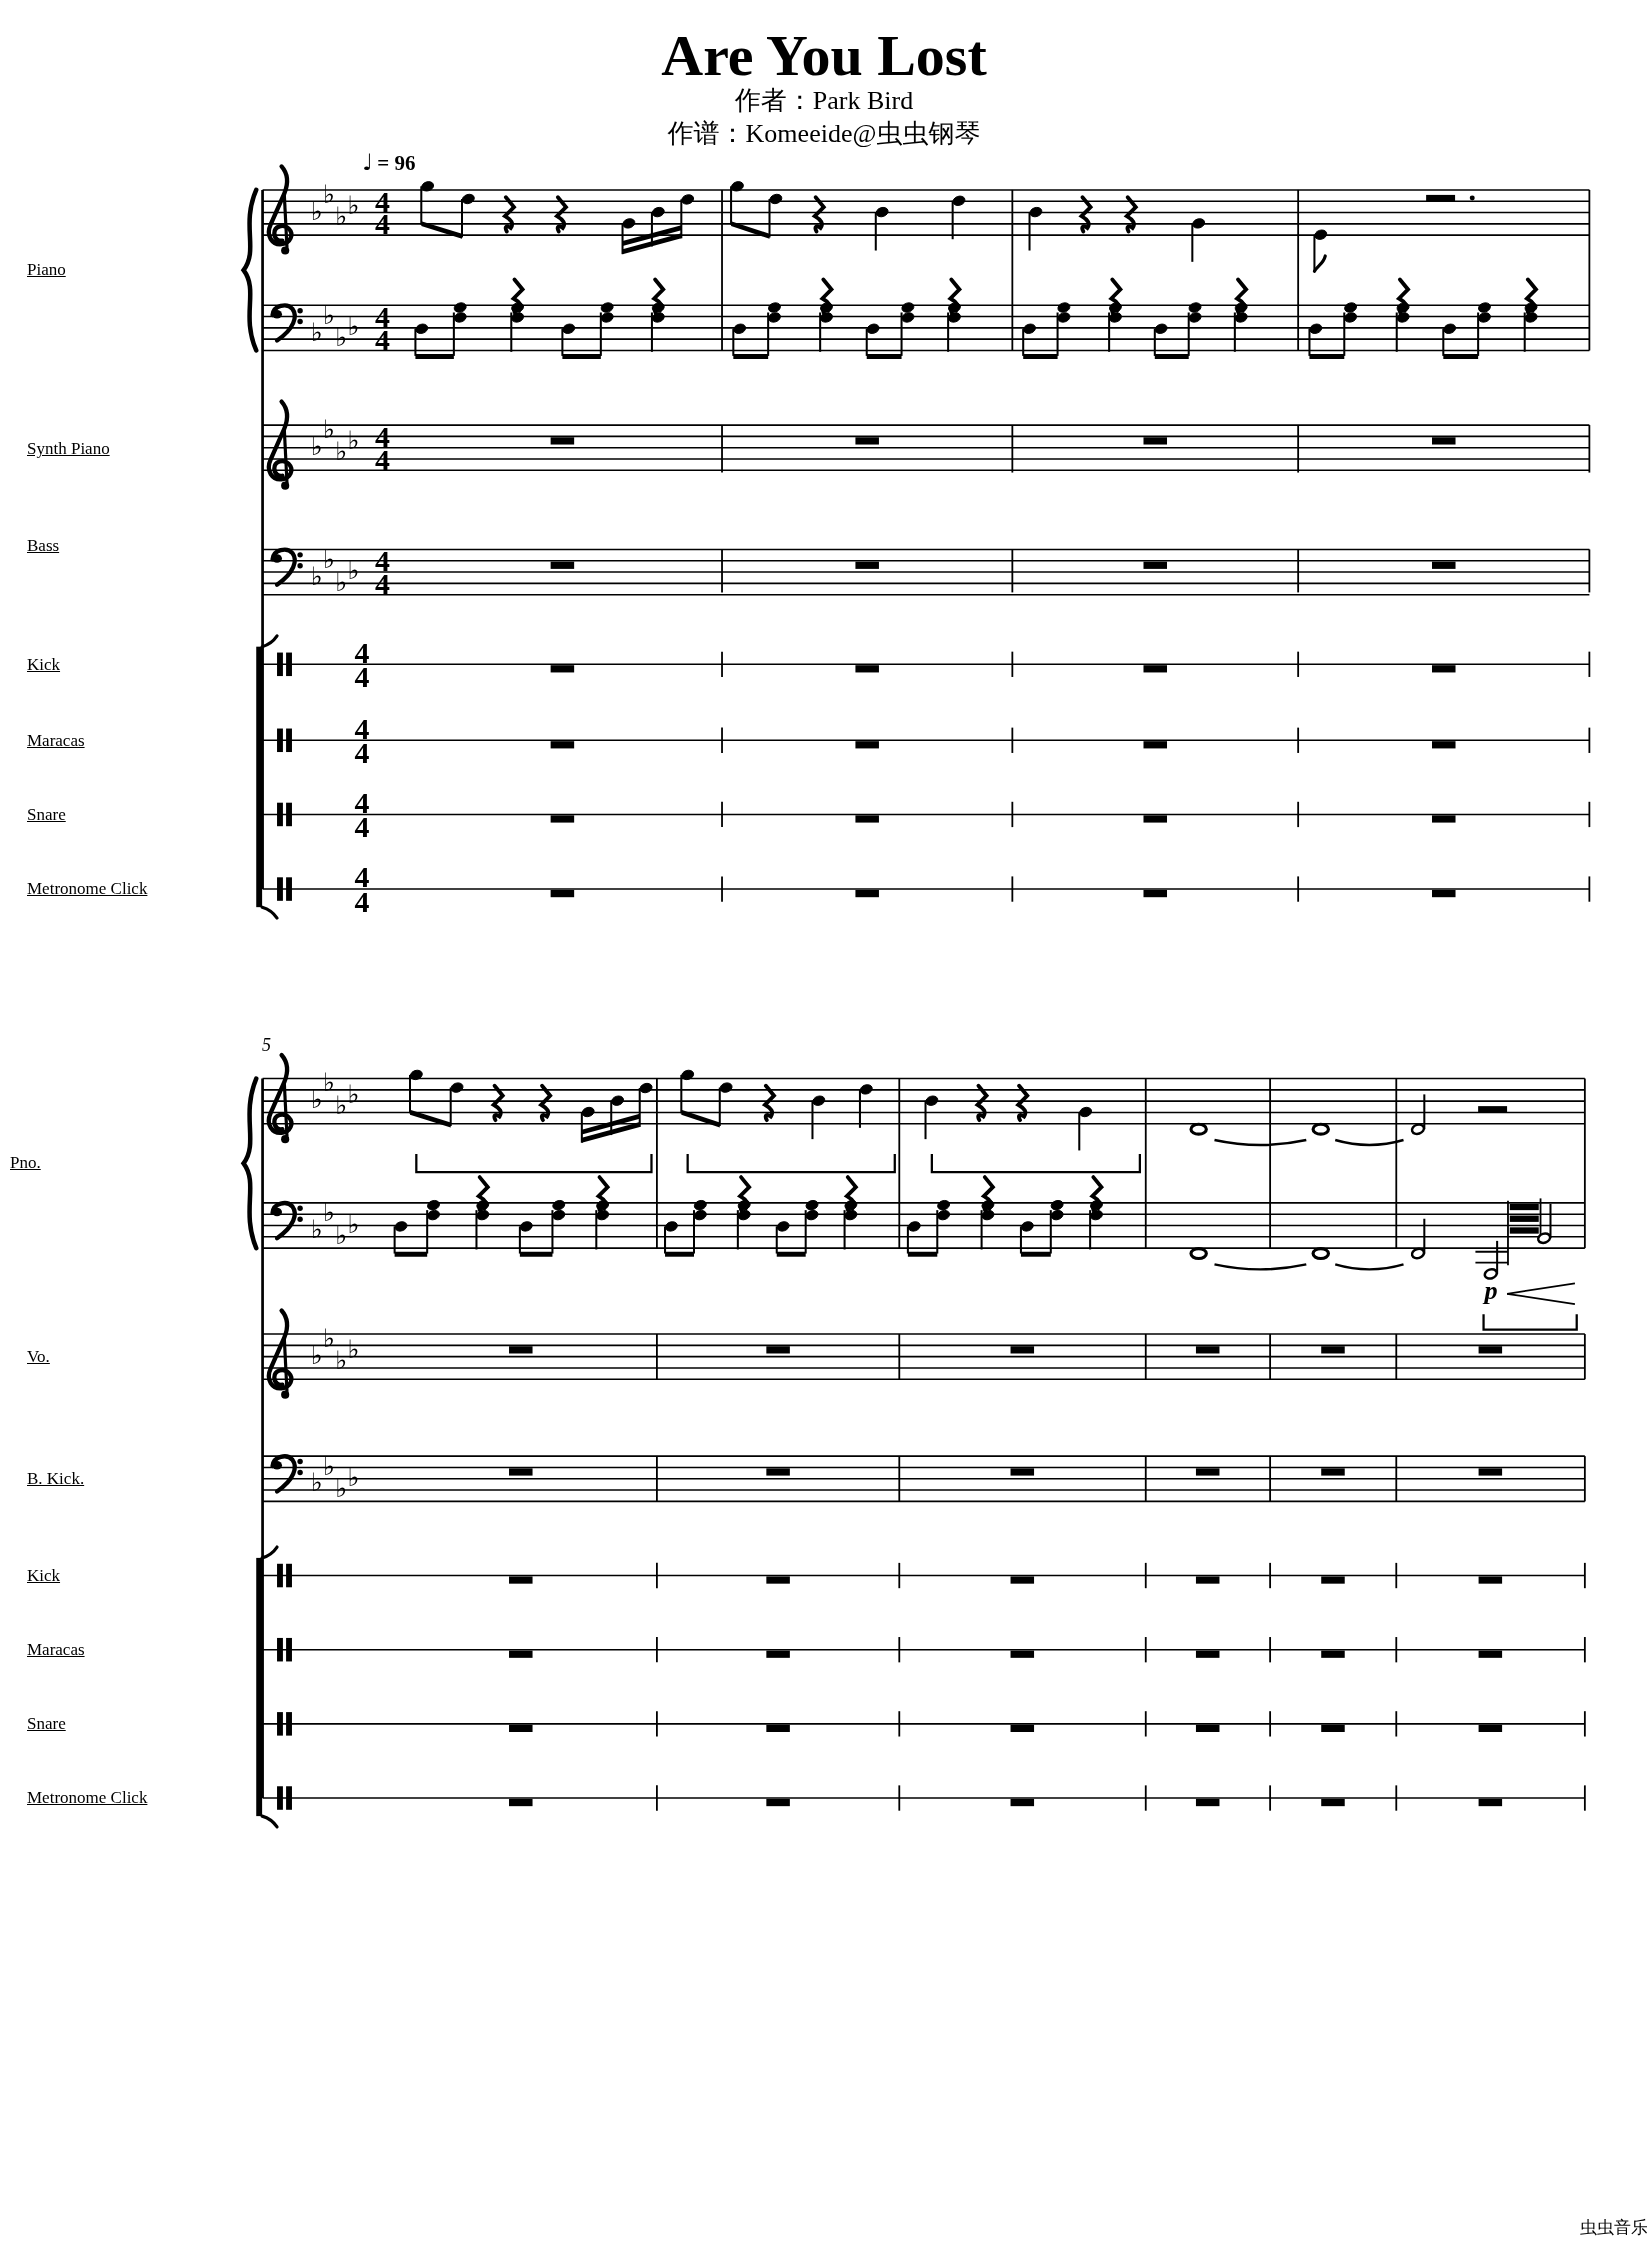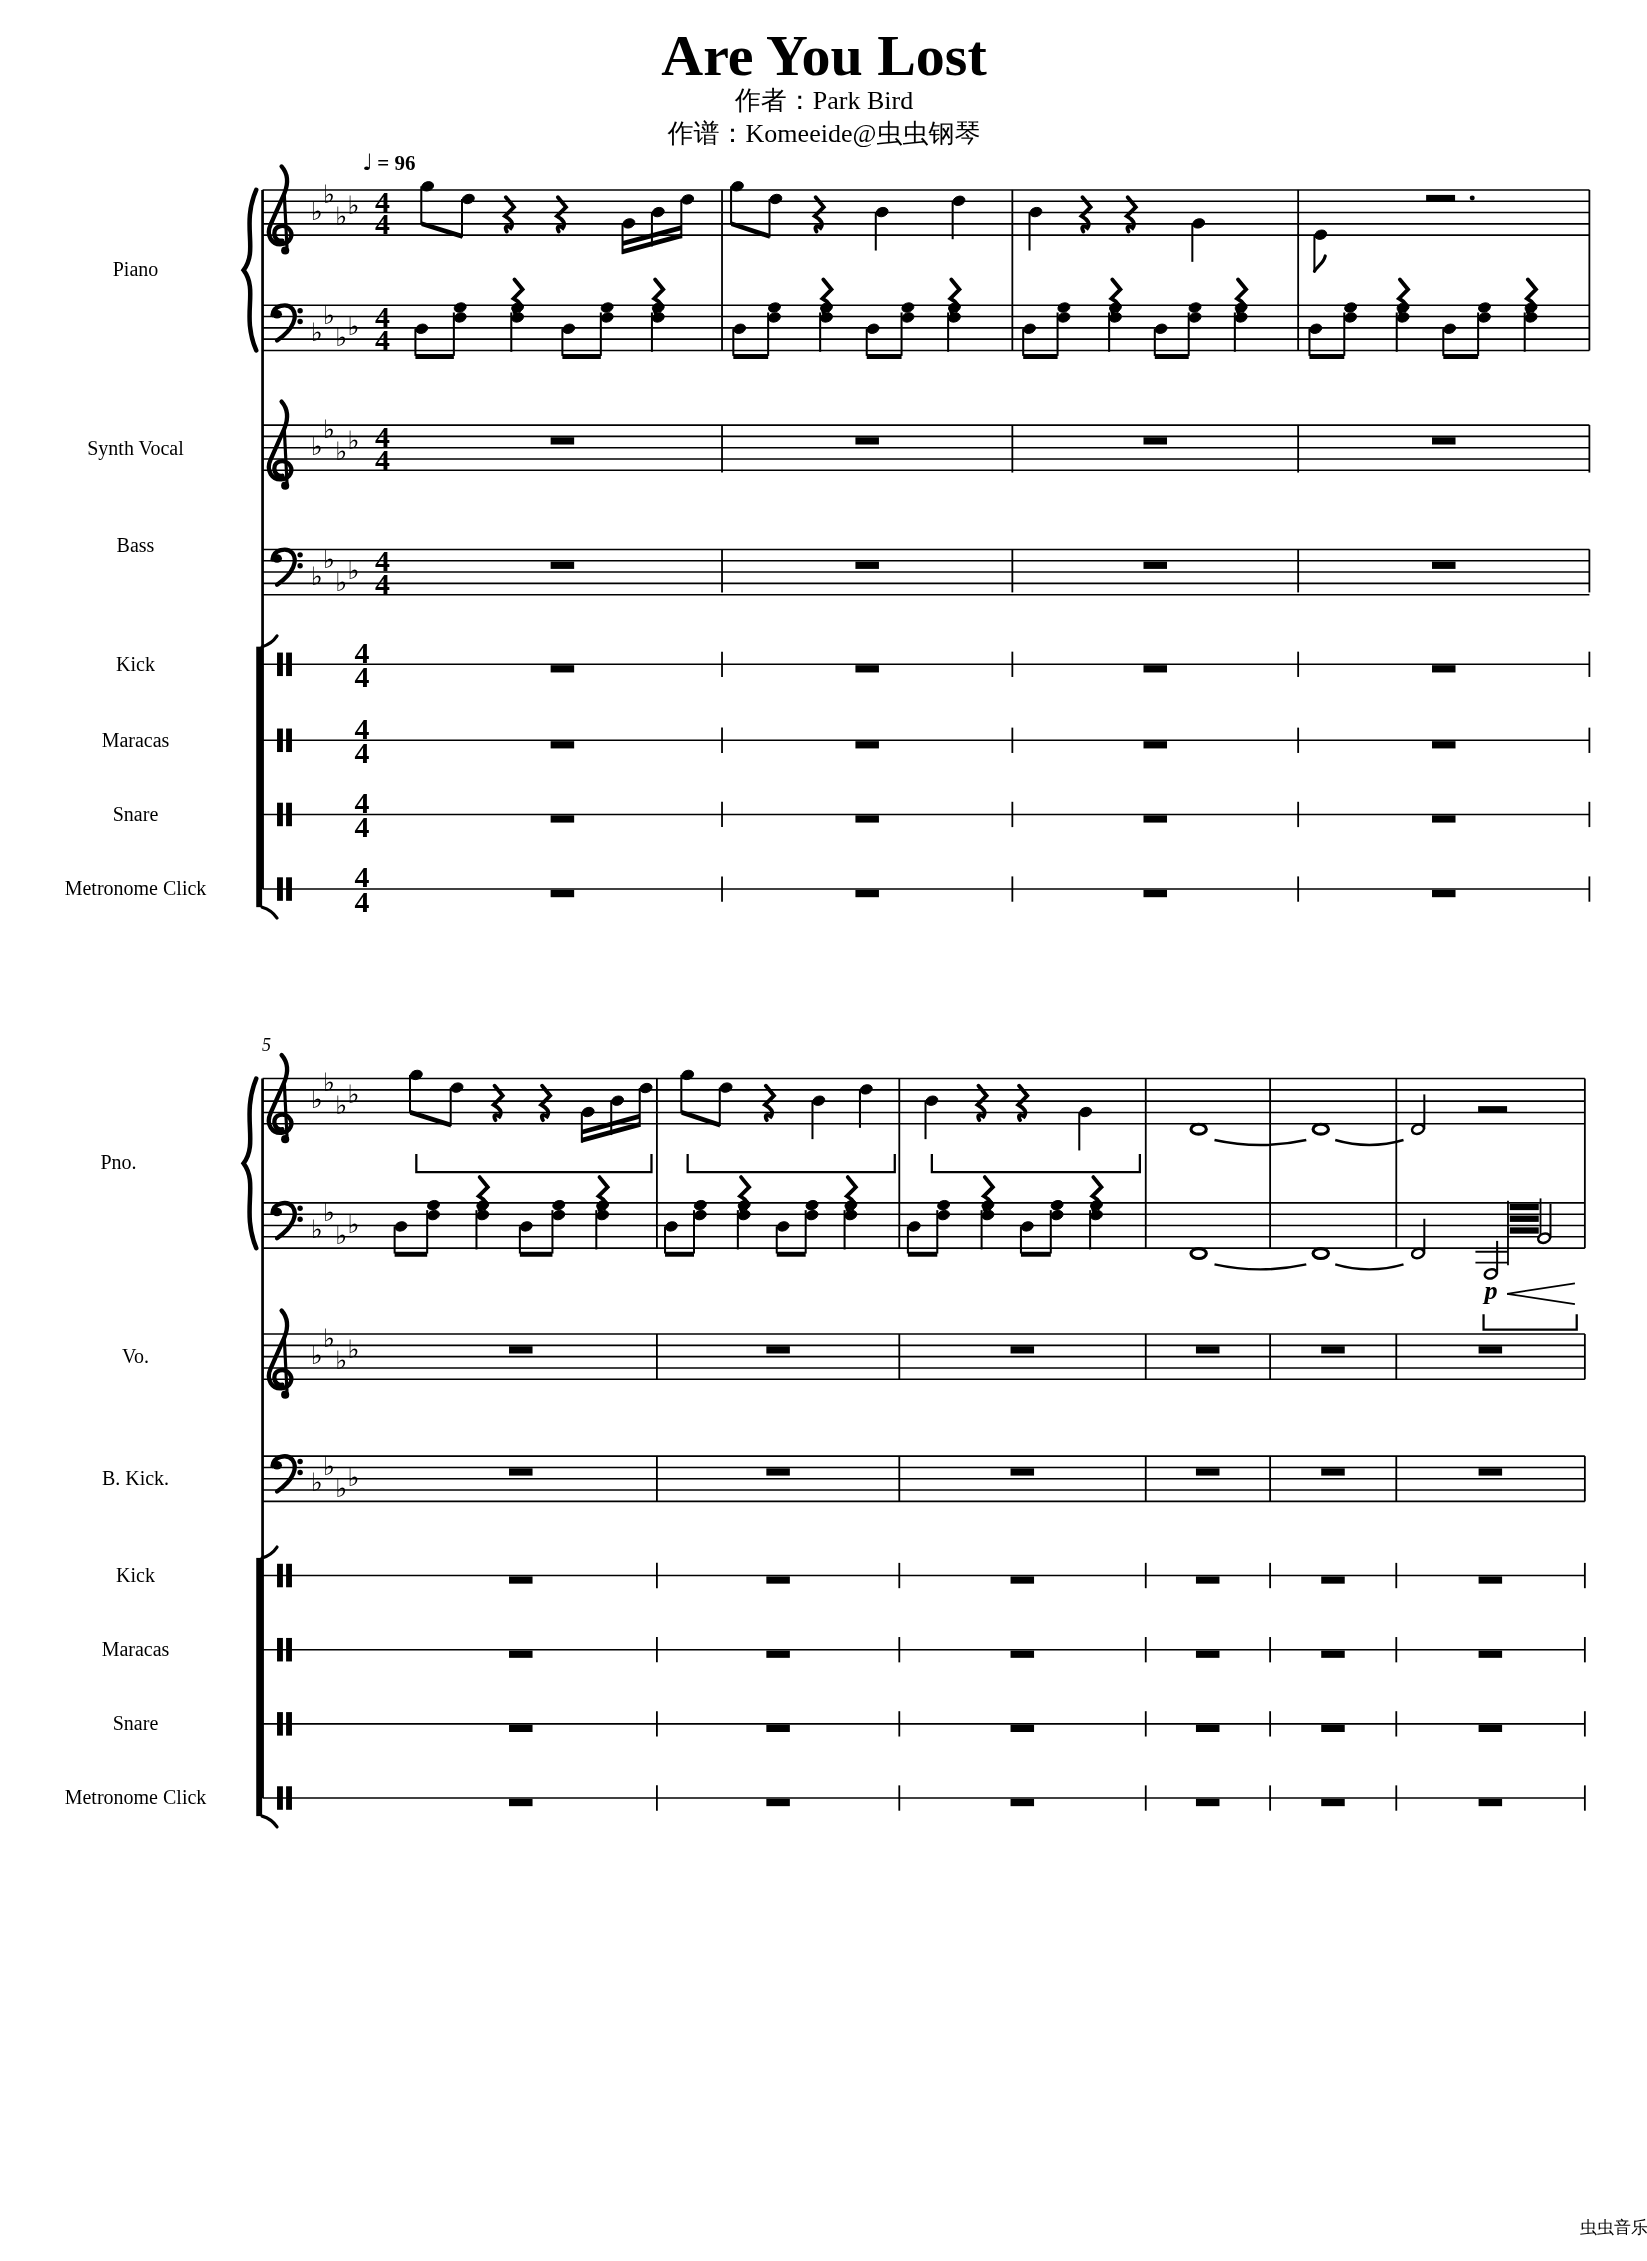--- a/index.html
+++ b/index.html
@@ -6,21 +6,21 @@
   .page{position:relative;width:1648px;height:2333px;background:#ffffff;overflow:hidden;
         font-family:"Liberation Serif","DejaVu Serif",serif;color:#000;}
   .title{position:absolute;top:26px;left:0;width:100%;text-align:center;
          font-size:58px;line-height:1.05;font-weight:bold;}
   .subtitle{position:absolute;left:0;width:100%;text-align:center;font-size:26px;line-height:1.1;}
   .sub1{top:87px;}
   .sub2{top:120px;}
   .tempo{position:absolute;left:362px;top:143px;font-size:21px;font-weight:bold;white-space:nowrap;margin-top:6px;}
   .tempo .glyph{font-family:"DejaVu Sans",sans-serif;font-size:22.6px;}
   .tempo .val{font-family:"Liberation Serif",serif;margin-left:4.5px;}
-  .staff-label{position:absolute;width:217px;text-align:center;font-size:20px;line-height:23.5px;}
+  .staff-label{position:absolute;width:217px;text-align:left;font-size:17px;line-height:23.5px;text-decoration:underline;}
   .measure-number{position:absolute;font-size:18px;font-style:italic;}
   .footer{position:absolute;top:2216px;left:0;width:100%;text-align:right;font-size:17px;}
   svg{position:absolute;left:0;top:0;}
 </style>
 </head>
 <body>
 
 <div class="page">
   <div class="title">Are You Lost</div>
   <div class="subtitle sub2">作谱：Komeeide@虫虫钢琴</div>
@@ -973,21 +973,21 @@
           <rect x="1694" y="3978" width="52" height="16" fill="#000000"></rect>
           <rect x="2234" y="3978" width="52" height="16" fill="#000000"></rect>
           <rect x="2644" y="3978" width="52" height="16" fill="#000000"></rect>
           <rect x="2921" y="3978" width="52" height="16" fill="#000000"></rect>
           <rect x="3269" y="3978" width="52" height="16" fill="#000000"></rect>
         </g>
       </g>
     </svg>
   <div class="footer">虫虫音乐</div>
 <div class="staff-label" style="left: 27px; top: 258px;">Piano</div>
-    <div class="staff-label" style="left: 27px; top: 437px;">Synth Vocal</div>
+    <div class="staff-label" style="left: 27px; top: 437px;">Synth Piano</div>
     <div class="staff-label" style="left: 27px; top: 534px;">Bass</div>
     <div class="staff-label" style="left: 27px; top: 653px;">Kick</div>
     <div class="staff-label" style="left: 27px; top: 729px;">Maracas</div>
     <div class="staff-label" style="left: 27px; top: 803px;">Snare</div>
     <div class="staff-label" style="left: 27px; top: 877px;">Metronome Click</div>
     <div class="staff-label" style="left: 10px; top: 1151px;">Pno.</div>
     <div class="staff-label" style="left: 27px; top: 1345px;">Vo.</div>
     <div class="staff-label" style="left: 27px; top: 1467px;">B. Kick.</div>
     <div class="staff-label" style="left: 27px; top: 1564px;">Kick</div>
     <div class="staff-label" style="left: 27px; top: 1638px;">Maracas</div>

